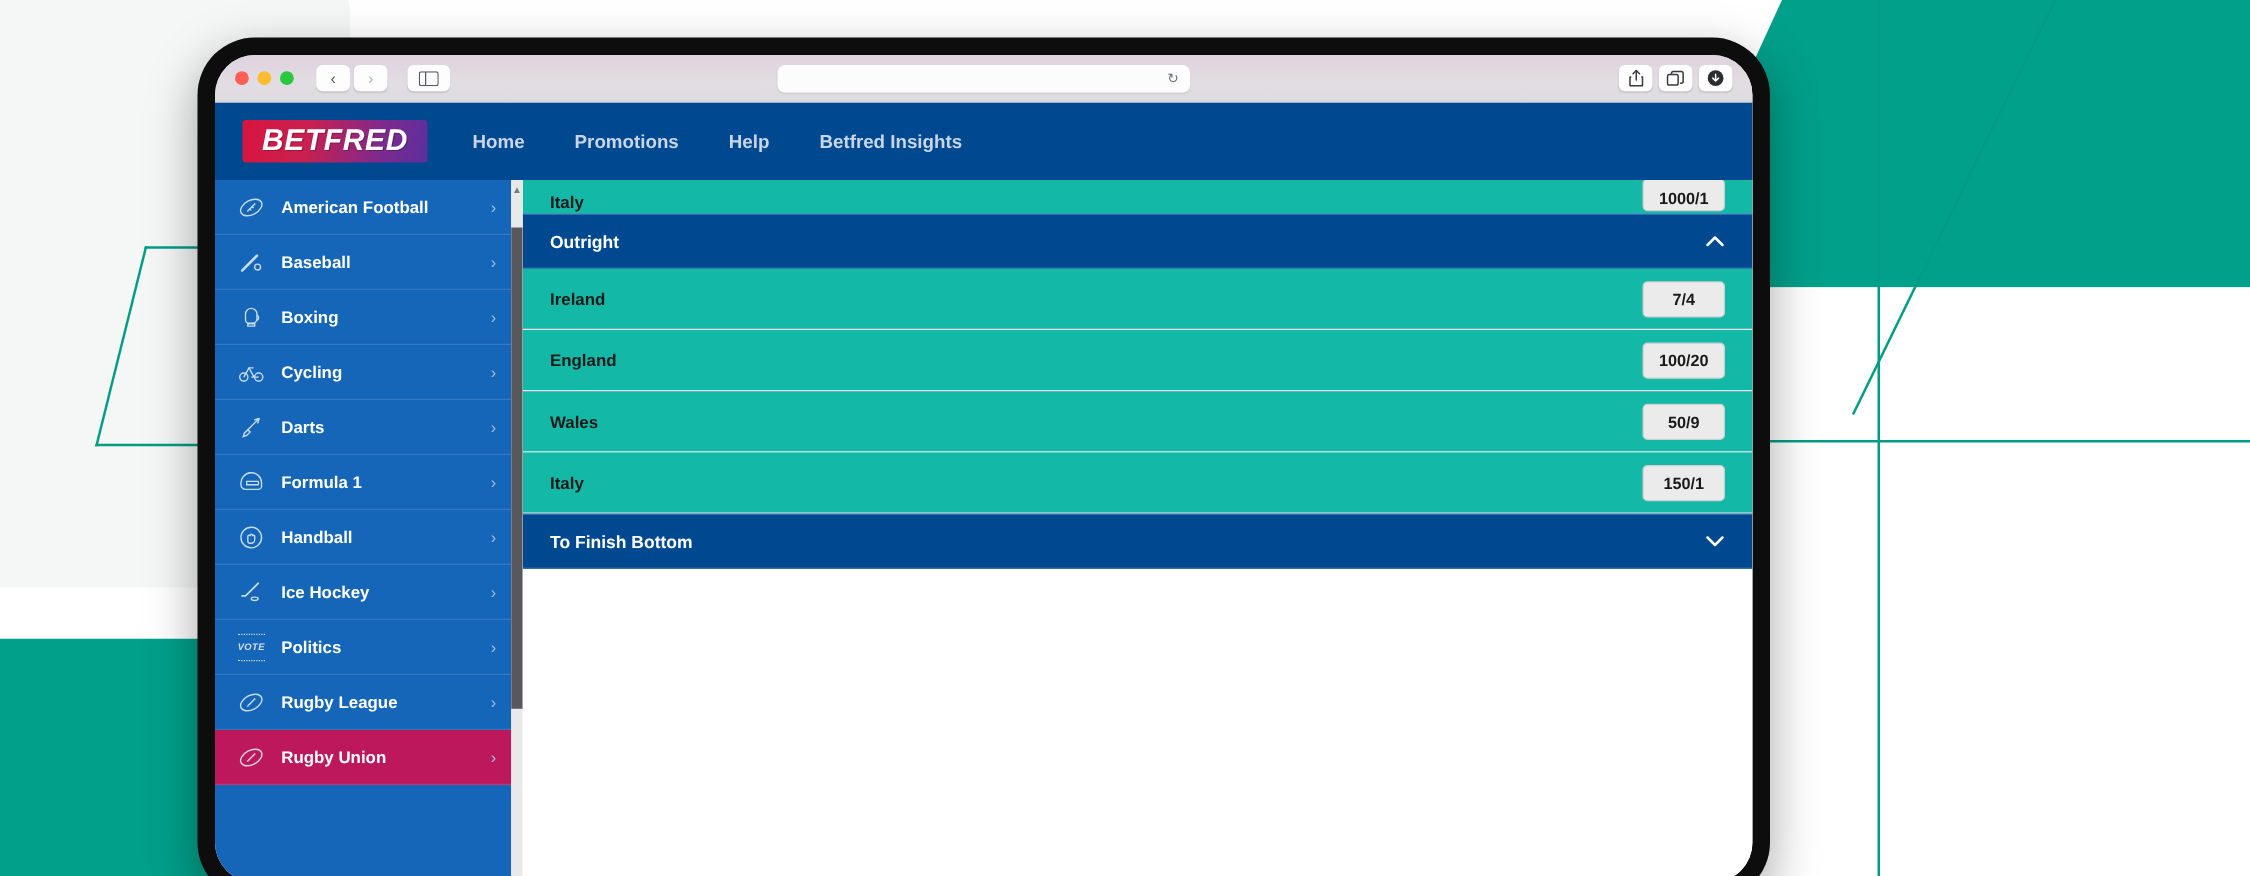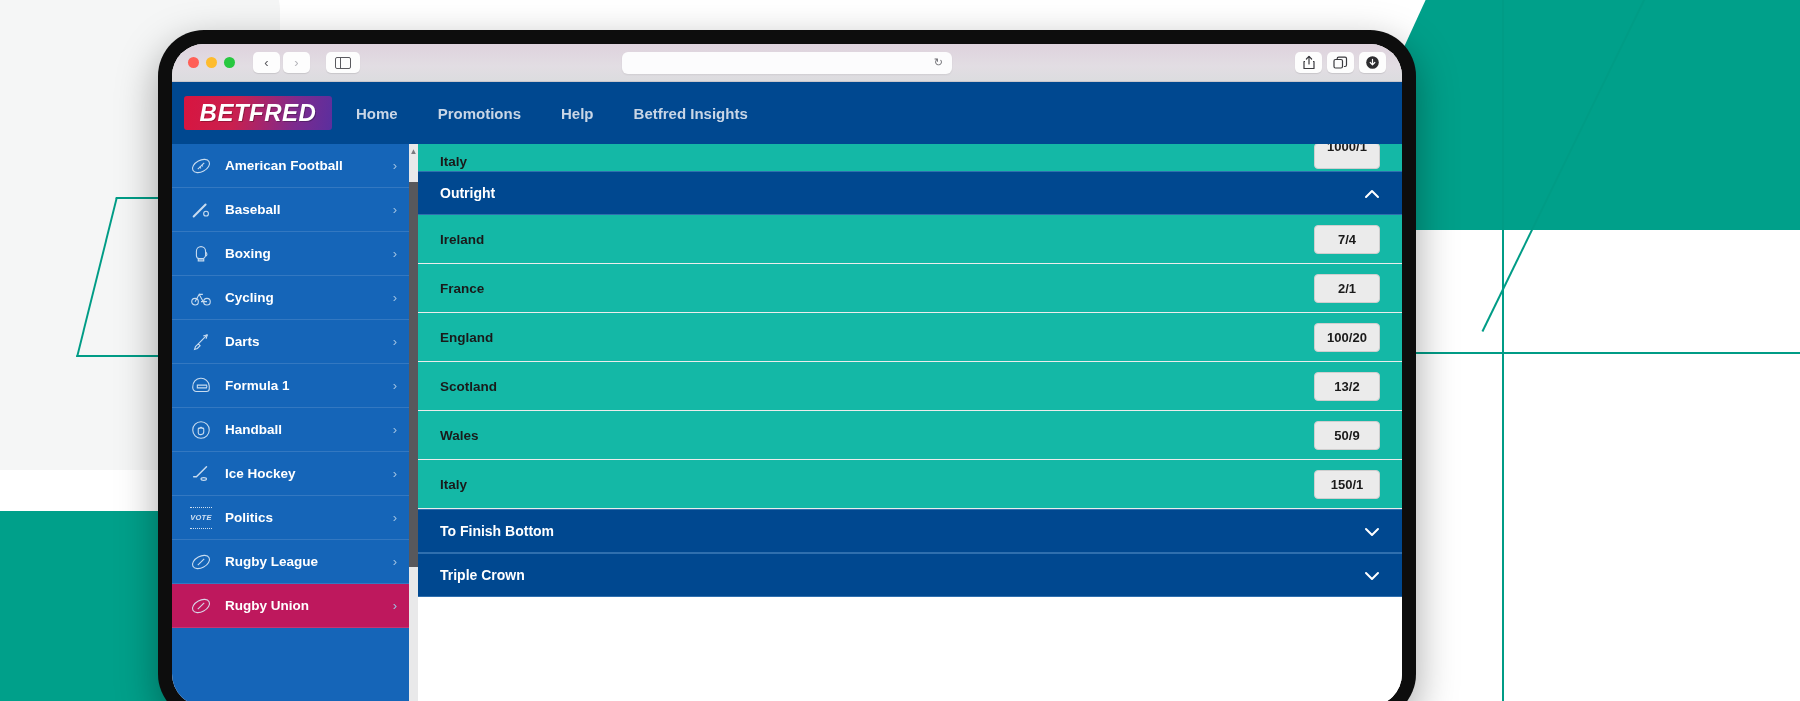--- a/index.html
+++ b/index.html
@@ -85,21 +85,21 @@
   .right-btns { margin-left:auto; display:flex; gap:5px; padding-right:4px; }
   .rbtn {
     width:27px; height:21px; background:#fdfdfd; border-radius:5px;
     display:flex; align-items:center; justify-content:center;
     box-shadow:0 1px 1px rgba(0,0,0,.10);
   }
 
   
   #site-header {
     height:62px; background:#004890; display:flex; align-items:center;
-    padding-left:12px; gap:0;
+    padding-left:22px; gap:12px;
   }
   .logo {
     width:148px; height:34px; border-radius:3px;
     background:linear-gradient(100deg,#d8153f 0%, #c9204f 35%, #7d2a8e 75%, #5b2f9e 100%);
     display:flex; align-items:center; justify-content:center;
     font-style:italic; font-weight:bold; font-size:24px; color:#fff;
     letter-spacing:.5px; font-family:"Liberation Sans", sans-serif;
     text-shadow:1px 1px 0 rgba(0,0,0,.25);
   }
   .topnav { display:flex; align-items:center; margin-left:24px; gap:40px; }
@@ -160,21 +160,21 @@
     border-bottom:1px solid #ececec; background:#14b8a6;
   }
   .odd-name { font-size:13.5px; font-weight:bold; color:#1a1a1a; }
   .odd-btn {
     margin-left:auto; min-width:66px; height:29px; padding:0 10px;
     background:#ebebeb; border:1px solid #cfcfcf; border-radius:4px;
     display:flex; align-items:center; justify-content:center;
     font-size:13px; font-weight:bold; color:#1a1a1a;
   }
   .partial-top { height:27px; border-bottom:none; align-items:flex-end; padding-bottom:2px; }
-  .partial-top .odd-btn { height:26px; align-items:flex-end; padding-bottom:14px; }
+  .partial-top .odd-btn { height:26px; align-items:flex-end; padding-bottom:2px; }
 </style>
 </head>
 <body>
 
 <div id="page">
 
   <div class="bg-teal-tr"></div>
   <div class="bg-line-right-v"></div>
   <div class="bg-line-right-h"></div>
   <div class="bg-line-right-diag"></div>
@@ -384,55 +384,39 @@
                   <path d="M2 8 L8 2 L14 8"></path>
                 </svg>
             </span>
           </div>
 
           <div class="odd-row">
             <span class="odd-name">Ireland</span>
             <span class="odd-btn">7/4</span>
           </div>
           <div class="odd-row">
-            <span class="odd-name">France</span>
-            <span class="odd-btn">2/1</span>
-          </div>
-          <div class="odd-row">
             <span class="odd-name">England</span>
             <span class="odd-btn">100/20</span>
-          </div>
-          <div class="odd-row">
-            <span class="odd-name">Scotland</span>
-            <span class="odd-btn">13/2</span>
           </div>
           <div class="odd-row">
             <span class="odd-name">Wales</span>
             <span class="odd-btn">50/9</span>
           </div>
           <div class="odd-row">
             <span class="odd-name">Italy</span>
             <span class="odd-btn">150/1</span>
           </div>
 
           <div class="sec-header">
             <span>To Finish Bottom</span>
             <span class="chev">
               <svg width="16" height="10" viewBox="0 0 16 10" fill="none" stroke="#ffffff" stroke-width="2" stroke-linecap="round" stroke-linejoin="round">
                   <path d="M2 2 L8 8 L14 2"></path>
                 </svg>
             </span>
           </div>
 
-          <div class="sec-header">
-            <span>Triple Crown</span>
-            <span class="chev">
-              <svg width="16" height="10" viewBox="0 0 16 10" fill="none" stroke="#ffffff" stroke-width="2" stroke-linecap="round" stroke-linejoin="round">
-                  <path d="M2 2 L8 8 L14 2"></path>
-                </svg>
-            </span>
-          </div>
 
         </main>
       </div>
     </div>
   </div>
 </div>
 
 </body></html>

